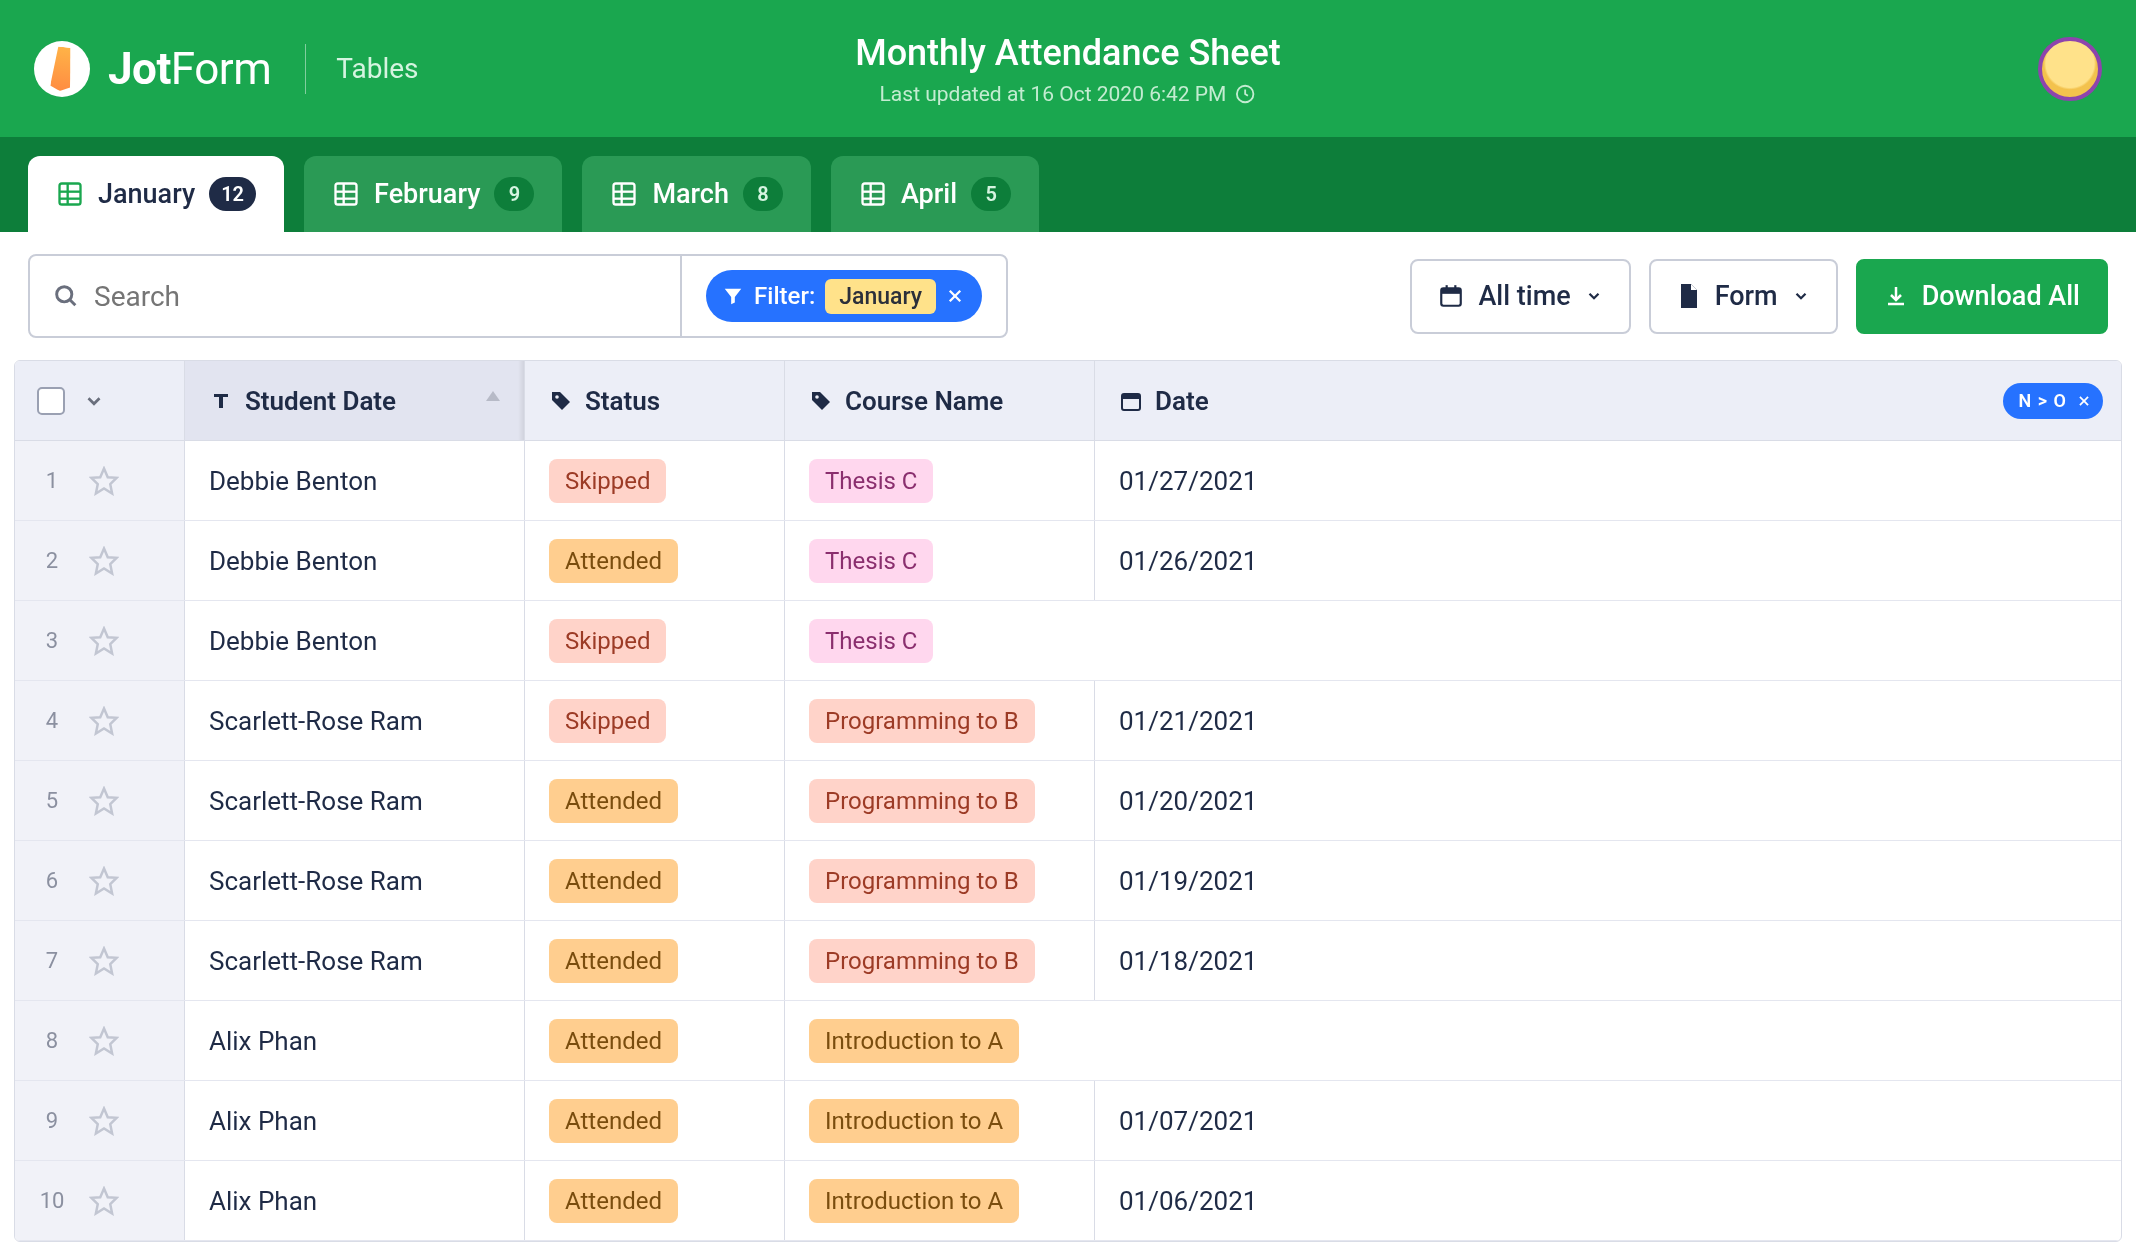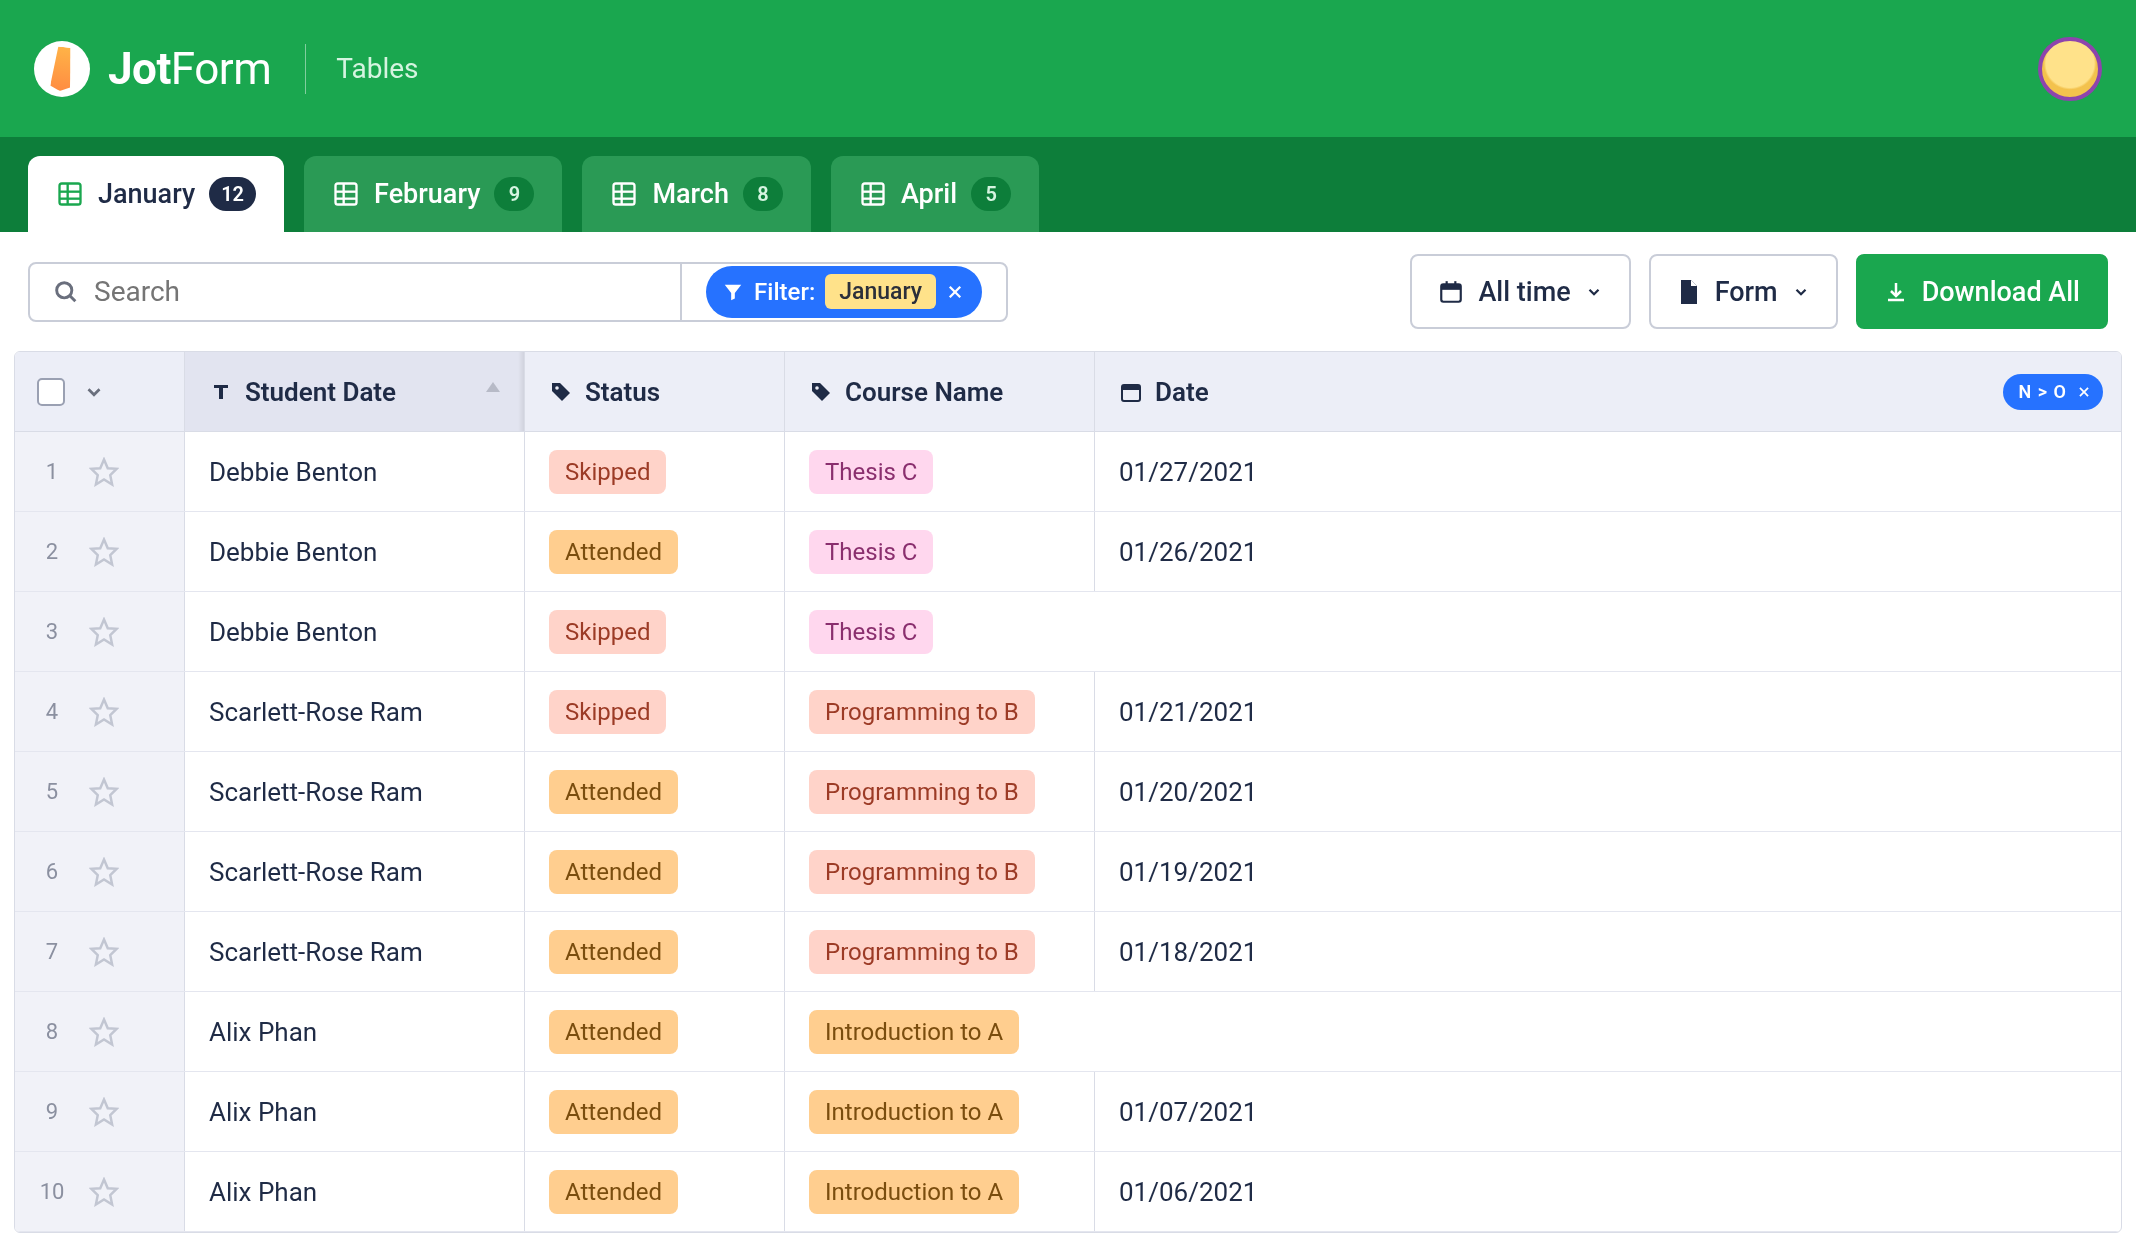--- a/index.html
+++ b/index.html
@@ -83,21 +83,21 @@
 
   
   .toolbar {
     display: flex; align-items: center;
     padding: 22px 28px;
     gap: 18px;
   }
   .search-group {
     display: flex; align-items: center;
     border: 2px solid #c9cdd8; border-radius: 8px;
-    height: 60px; overflow: hidden;
+    height: 84px; overflow: hidden;
     width: 980px;
   }
   .search-box {
     display: flex; align-items: center; gap: 14px;
     padding: 0 22px; flex: 1; height: 100%;
     border-right: 2px solid #c9cdd8;
   }
   .search-box input {
     border: none; outline: none; font-size: 28px; color: #4a4f5c;
     width: 100%; background: transparent;
@@ -210,20 +210,32 @@
 <body>
 
 <div class="header">
   <div class="logo-block">
     <div class="logo-mark"></div>
     <div class="logo-text"><span style="font-weight:700">Jot</span><span style="font-weight:400">Form</span></div>
   </div>
   <div class="header-divider"></div>
   <div class="header-section-label">Tables</div>
 
+  <div class="header-center">
+    <div class="page-title">Monthly Attendance Sheet</div>
+    <div class="page-subtitle">
+      <span>Last updated at 16 Oct 2020 6:42 PM</span>
+      <span class="ico">
+        <svg width="22" height="22" viewBox="0 0 24 24" fill="none" stroke="#c3ecd1" stroke-width="2">
+            <circle cx="12" cy="12" r="9"></circle>
+            <path d="M12 7v5l3 2"></path>
+          </svg>
+      </span>
+    </div>
+  </div>
 
   <div class="avatar"></div>
 </div>
 
 <div class="tabs-bar" id="tabs-bar">
     <div class="tab tab-active">
       <span class="ico">
         <svg width="28" height="28" viewBox="0 0 24 24" stroke="#1aa74f" stroke-width="2" fill="none">
           <rect x="3" y="3" width="18" height="18" rx="2"></rect>
           <line x1="3" y1="10" x2="21" y2="10"></line>

